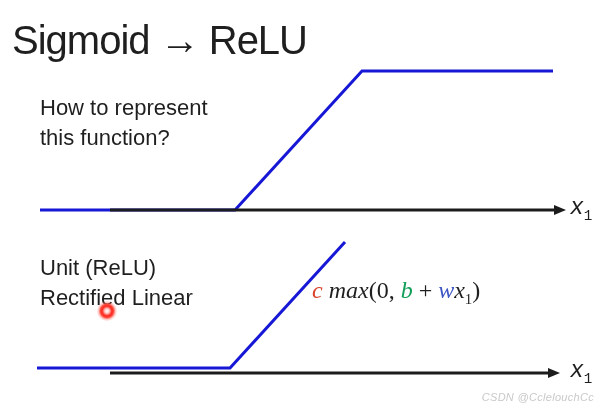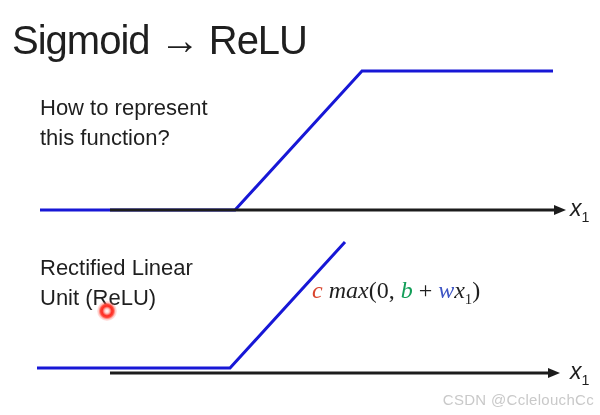--- a/index.html
+++ b/index.html
@@ -12,21 +12,21 @@
     left:12px; top:18px; font-size:40px; letter-spacing:-1px;
     color:var(--text_black, #1f1f1f); white-space:nowrap;
   }
   .bodytext {
     font-size:22px; line-height:30px; color:var(--text_black, #1f1f1f);
   }
   .question { left:40px; top:93px; }
   .relu-label { left:40px; top:253px; }
   #plots { left:0; top:0; width:600px; height:415px; pointer-events:none; }
   .axis-label {
-    font-family:Liberation Sans, sans-serif; font-style:italic;
+    font-family:Liberation Mono, monospace; font-style:italic;
     font-size:23px; color:var(--text_black, #1f1f1f); white-space:nowrap;
   }
   .axis-label sub { font-style:normal; font-size:0.62em; }
   .axis-label-top { left:570px; top:195px; }
   .axis-label-bottom { left:570px; top:358px; }
   .formula {
     left:312px; top:277px; font-family:"Liberation Serif", serif;
     font-size:24px; color:var(--text_black, #1f1f1f); white-space:nowrap;
   }
   .f-it { font-style:italic; }
@@ -36,22 +36,22 @@
   .f-blue  { color:var(--weight_blue, #3e55c4); font-style:italic; }
   .formula sub { font-style:normal; font-size:0.62em; }
   .laser {
     left:97px; top:301px; width:20px; height:20px; border-radius:50%;
     background: radial-gradient(circle,
       #ffffff 0%, #ffcac4 16%,
       var(--laser_red, #ff2a20) 34%, #ff4437 46%,
       rgba(255,110,100,0.35) 60%, rgba(255,130,120,0) 78%);
   }
   .watermark {
-    right:6px; top:391px; font-size:15px; letter-spacing:0.3px;
-    color:var(--watermark_gray, #c9c9c9); white-space:nowrap;
+    right:6px; top:391px; font-size:11px; letter-spacing:0.3px;
+    color:var(--watermark_gray, #c9c9c9); white-space:nowrap;font-style:italic;
   }
 </style>
 </head>
 <body>
 
 <div class="slide">
 
   <div class="abs bodytext question">
     <div>How to represent</div>
     <div>this function?</div>
@@ -64,22 +64,22 @@
       <line x1="110" y1="210" x2="556" y2="210" stroke="#1c1c1c" stroke-width="3"></line>
       <polygon points="566,210 554,205 554,215" fill="#1c1c1c"></polygon>
       <polyline points="37,368 230,368 345,242" fill="none" stroke="#1717d6" stroke-width="3"></polyline>
       <line x1="110" y1="373" x2="550" y2="373" stroke="#1c1c1c" stroke-width="3"></line>
       <polygon points="560,373 548,368 548,378" fill="#1c1c1c"></polygon>
     </svg>
 
   <div class="abs axis-label axis-label-top"><span>x</span><sub>1</sub></div>
 
   <div class="abs bodytext relu-label">
+    <div>Unit (ReLU)</div>
     <div>Rectified Linear</div>
-    <div>Unit (ReLU)</div>
   </div>
 
   <div class="abs laser"></div>
 
   <div class="abs formula"><span class="f-red">c</span> <span class="f-it">max</span><span class="f-up">(0,</span> <span class="f-green">b</span> <span class="f-up">+</span> <span class="f-blue">w</span><span class="f-it">x</span><sub>1</sub><span class="f-up">)</span></div>
 
   <div class="abs axis-label axis-label-bottom"><span>x</span><sub>1</sub></div>
 
   <div class="abs watermark">CSDN @CclelouchCc</div>
 

